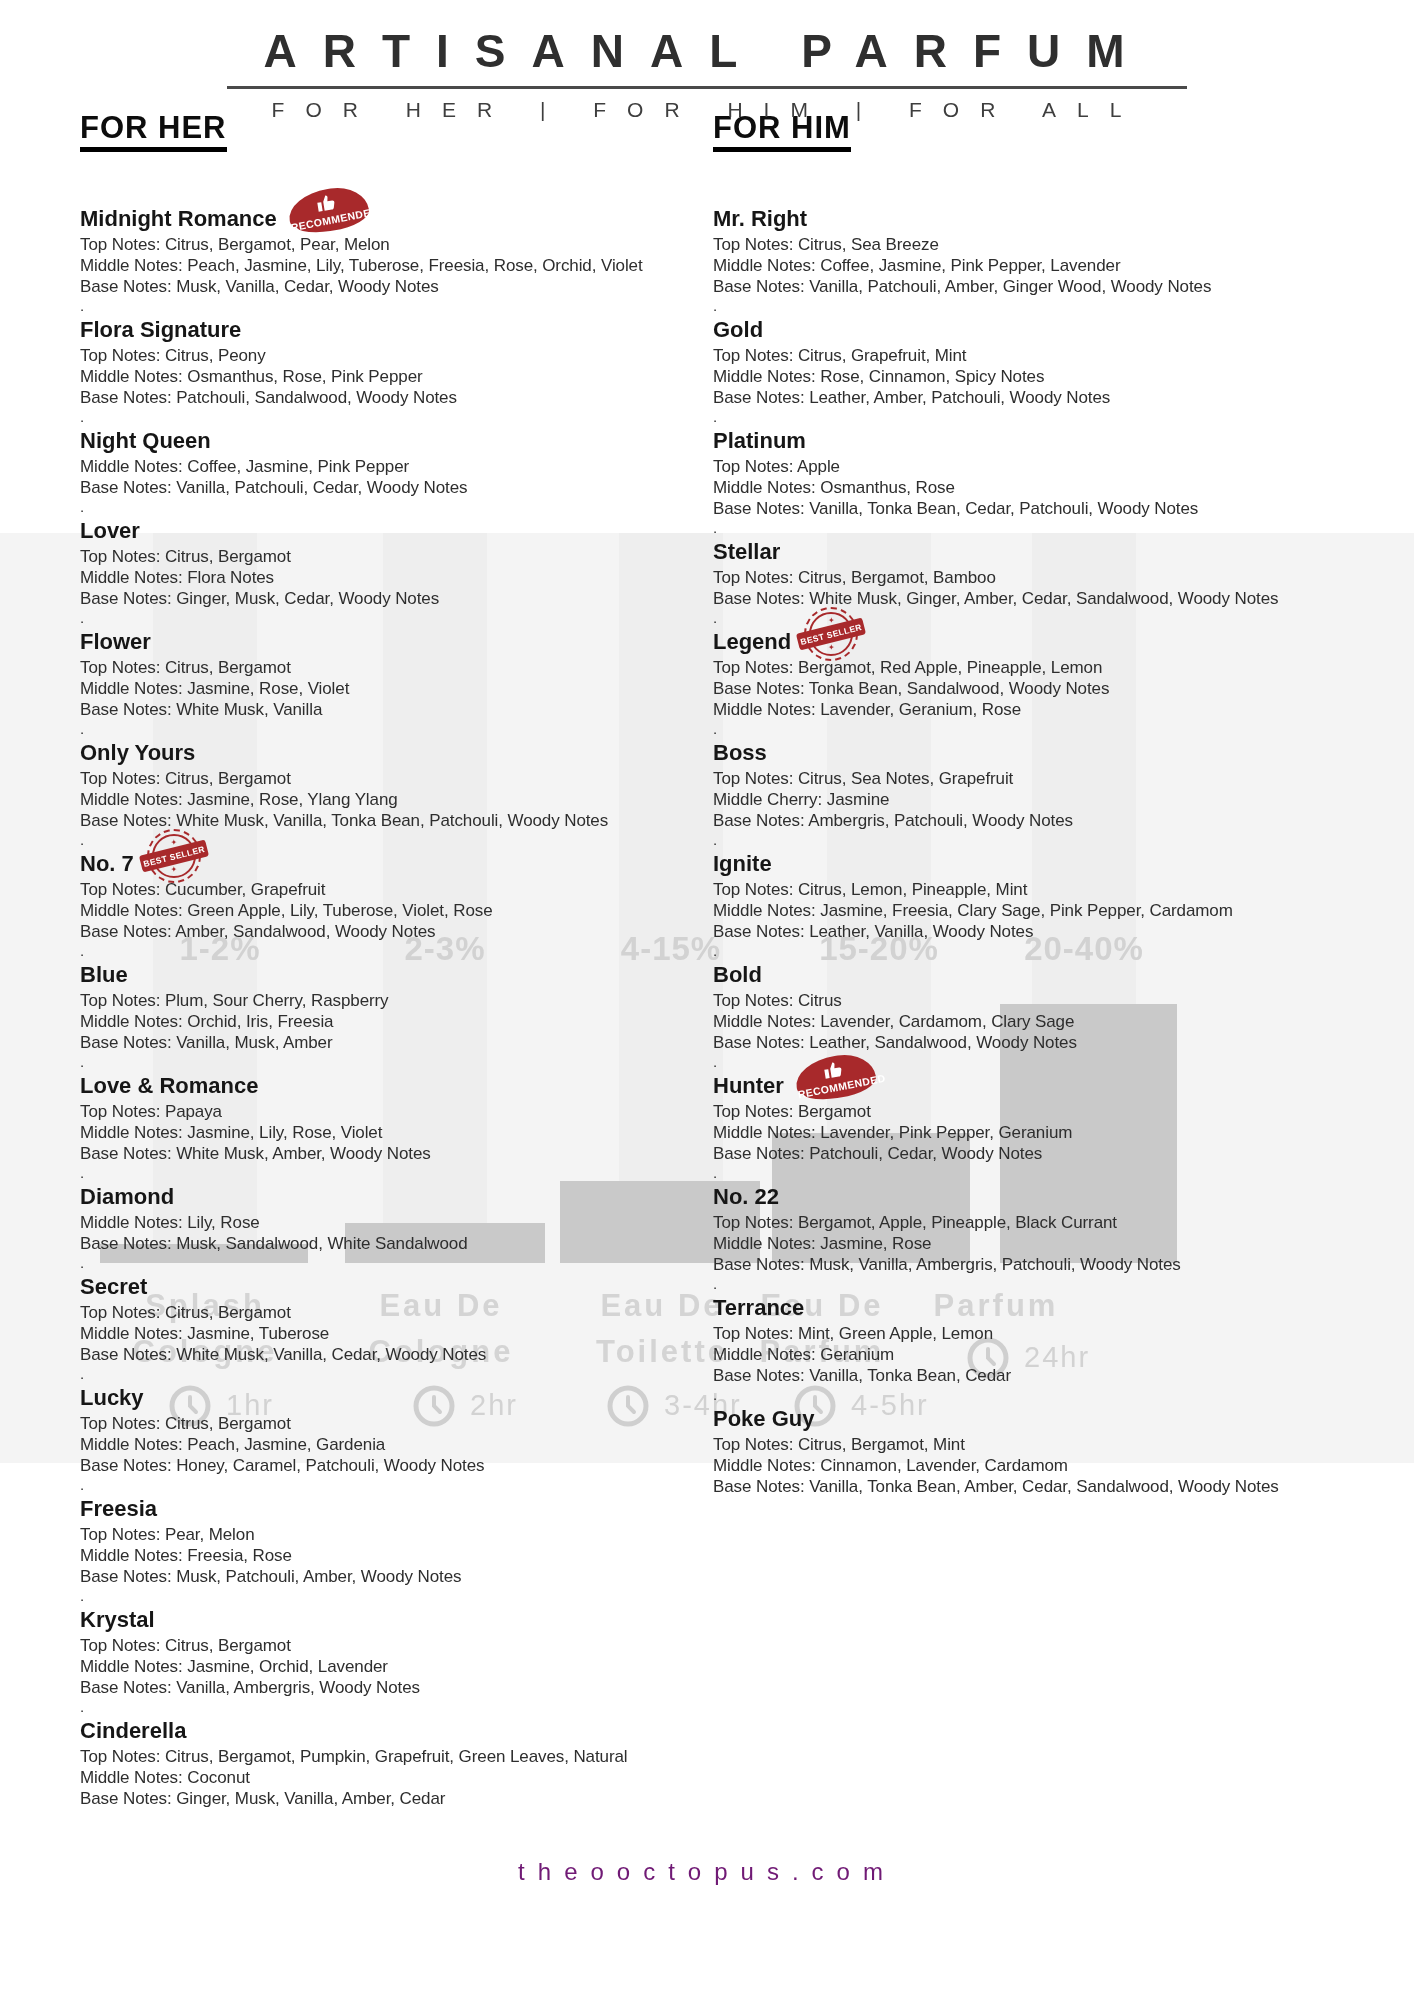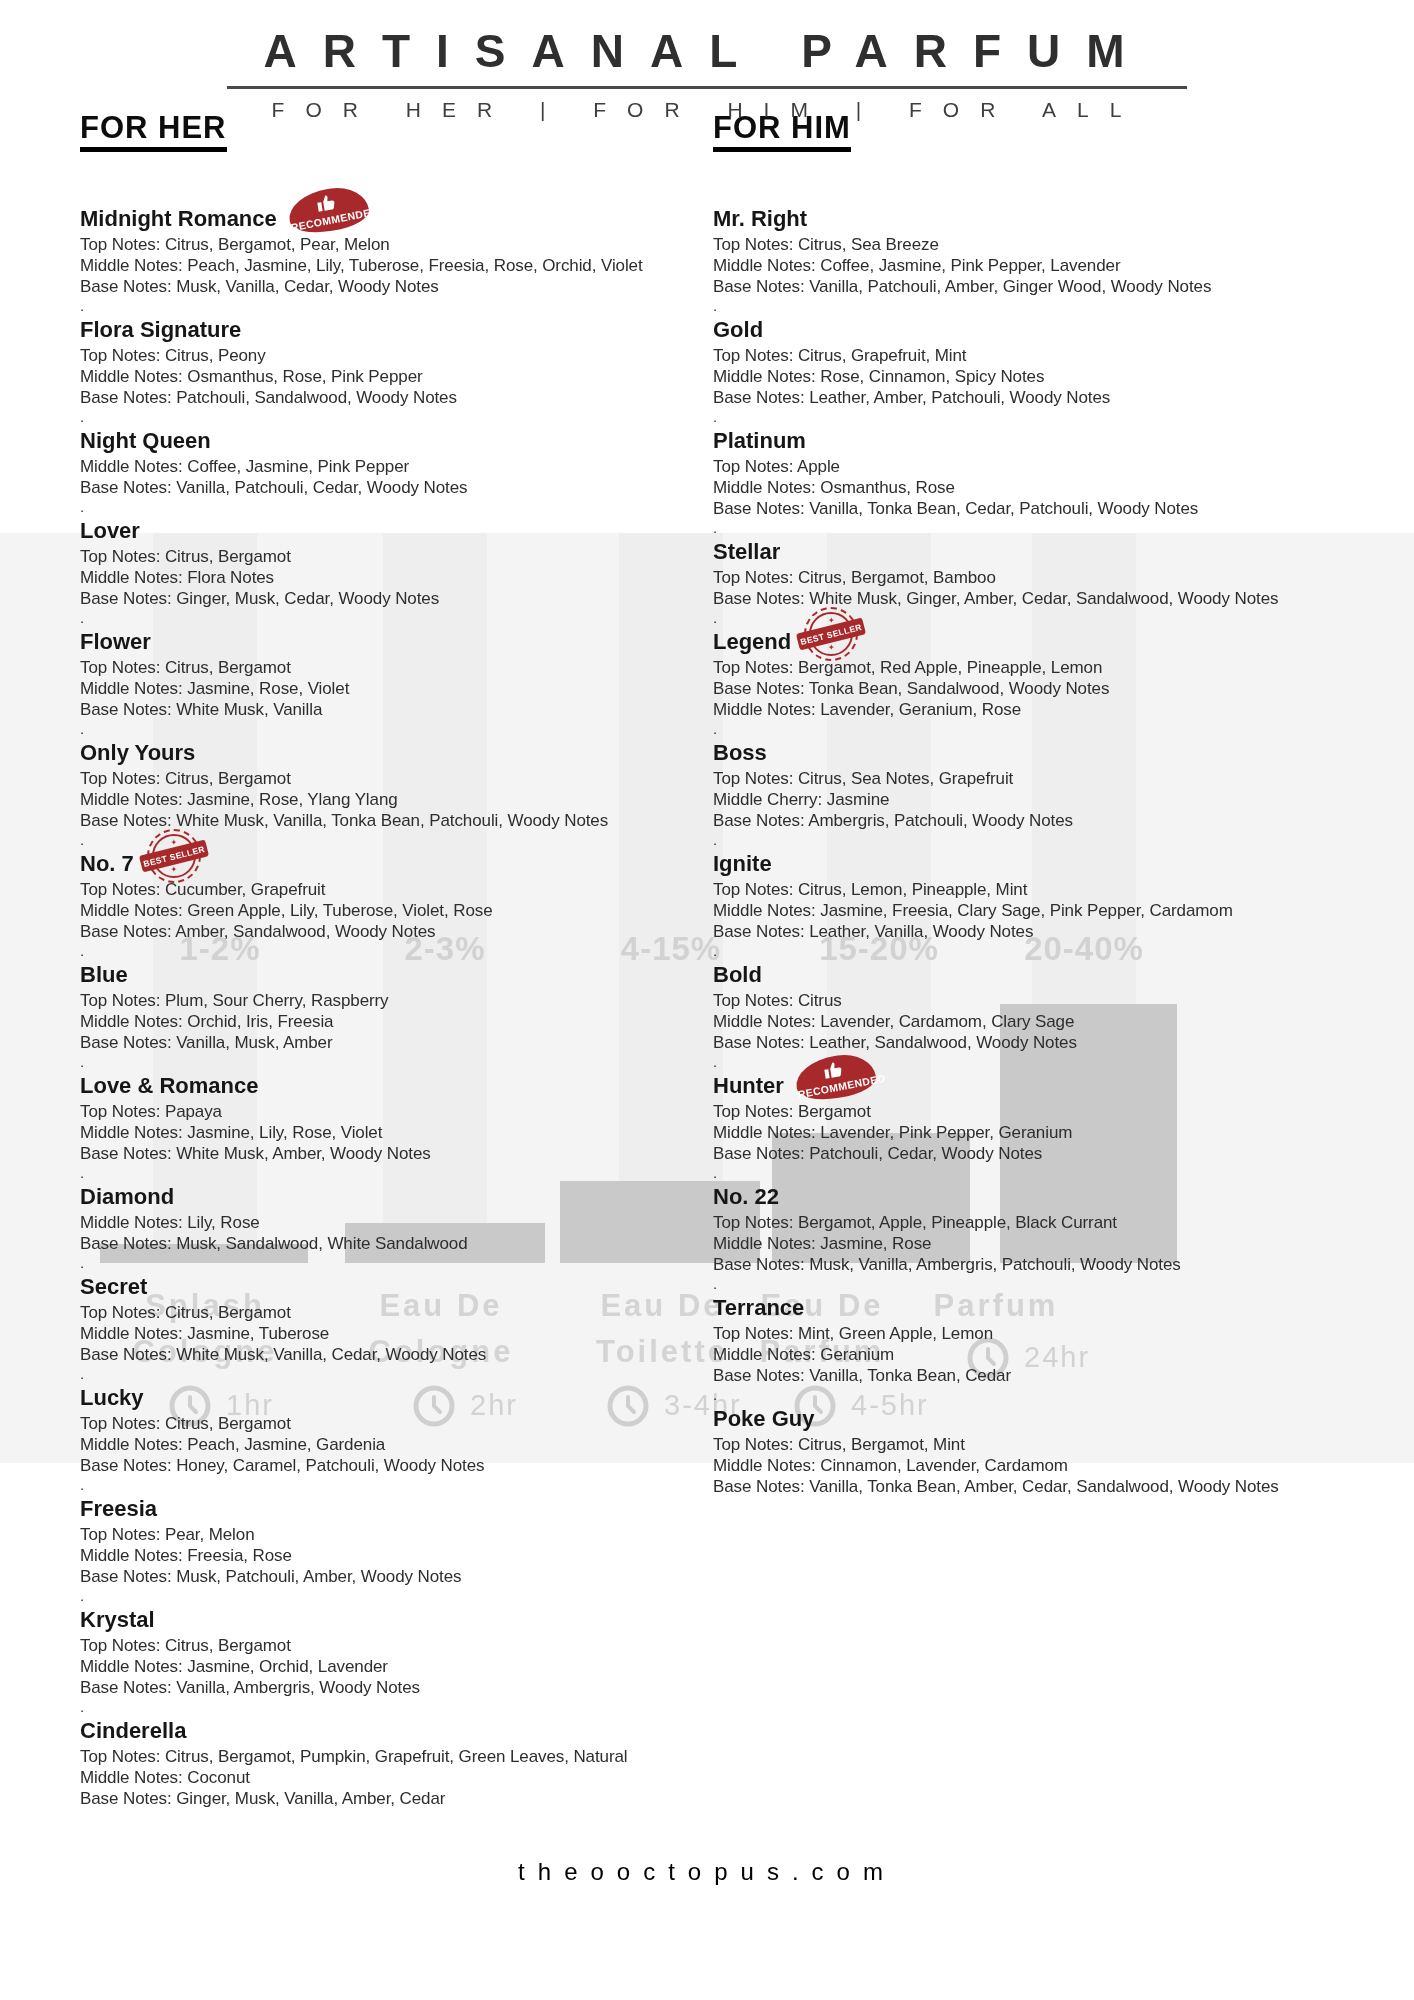--- a/index.html
+++ b/index.html
@@ -48,21 +48,21 @@
   .badge-best .ring-i{position:absolute;inset:5px;border:2px solid #a8292b;border-radius:50%;}
   .badge-best .star{position:absolute;left:50%;transform:translateX(-50%);color:#a8292b;font-size:8px;}
   .badge-best .star.top{top:9px;}
   .badge-best .star.bot{bottom:9px;}
   .badge-best .ribbon{position:absolute;left:-7px;right:-7px;top:50%;height:17px;
                       transform:translateY(-50%) rotate(-14deg);background:#a8292b;border-radius:3px;
                       display:flex;align-items:center;justify-content:center;}
   .badge-best .ribbon span{color:#fff;font-size:8.5px;font-weight:800;letter-spacing:0.4px;white-space:nowrap;}
   
   .footer{position:absolute;top:1858px;left:0;width:100%;text-align:center;z-index:2;}
-  .footer span{font-size:24px;letter-spacing:13px;color:#000000;}
+  .footer span{font-size:24px;letter-spacing:13px;color:#701a75;}
 </style>
 </head>
 <body>
 
 <div class="page">
 
   <div class="wm" id="wm">
     <div class="wm-band"></div>
   <div class="wm-stripe" style="left: 153px;"></div>
       <div class="wm-stripe" style="left: 383px;"></div>

